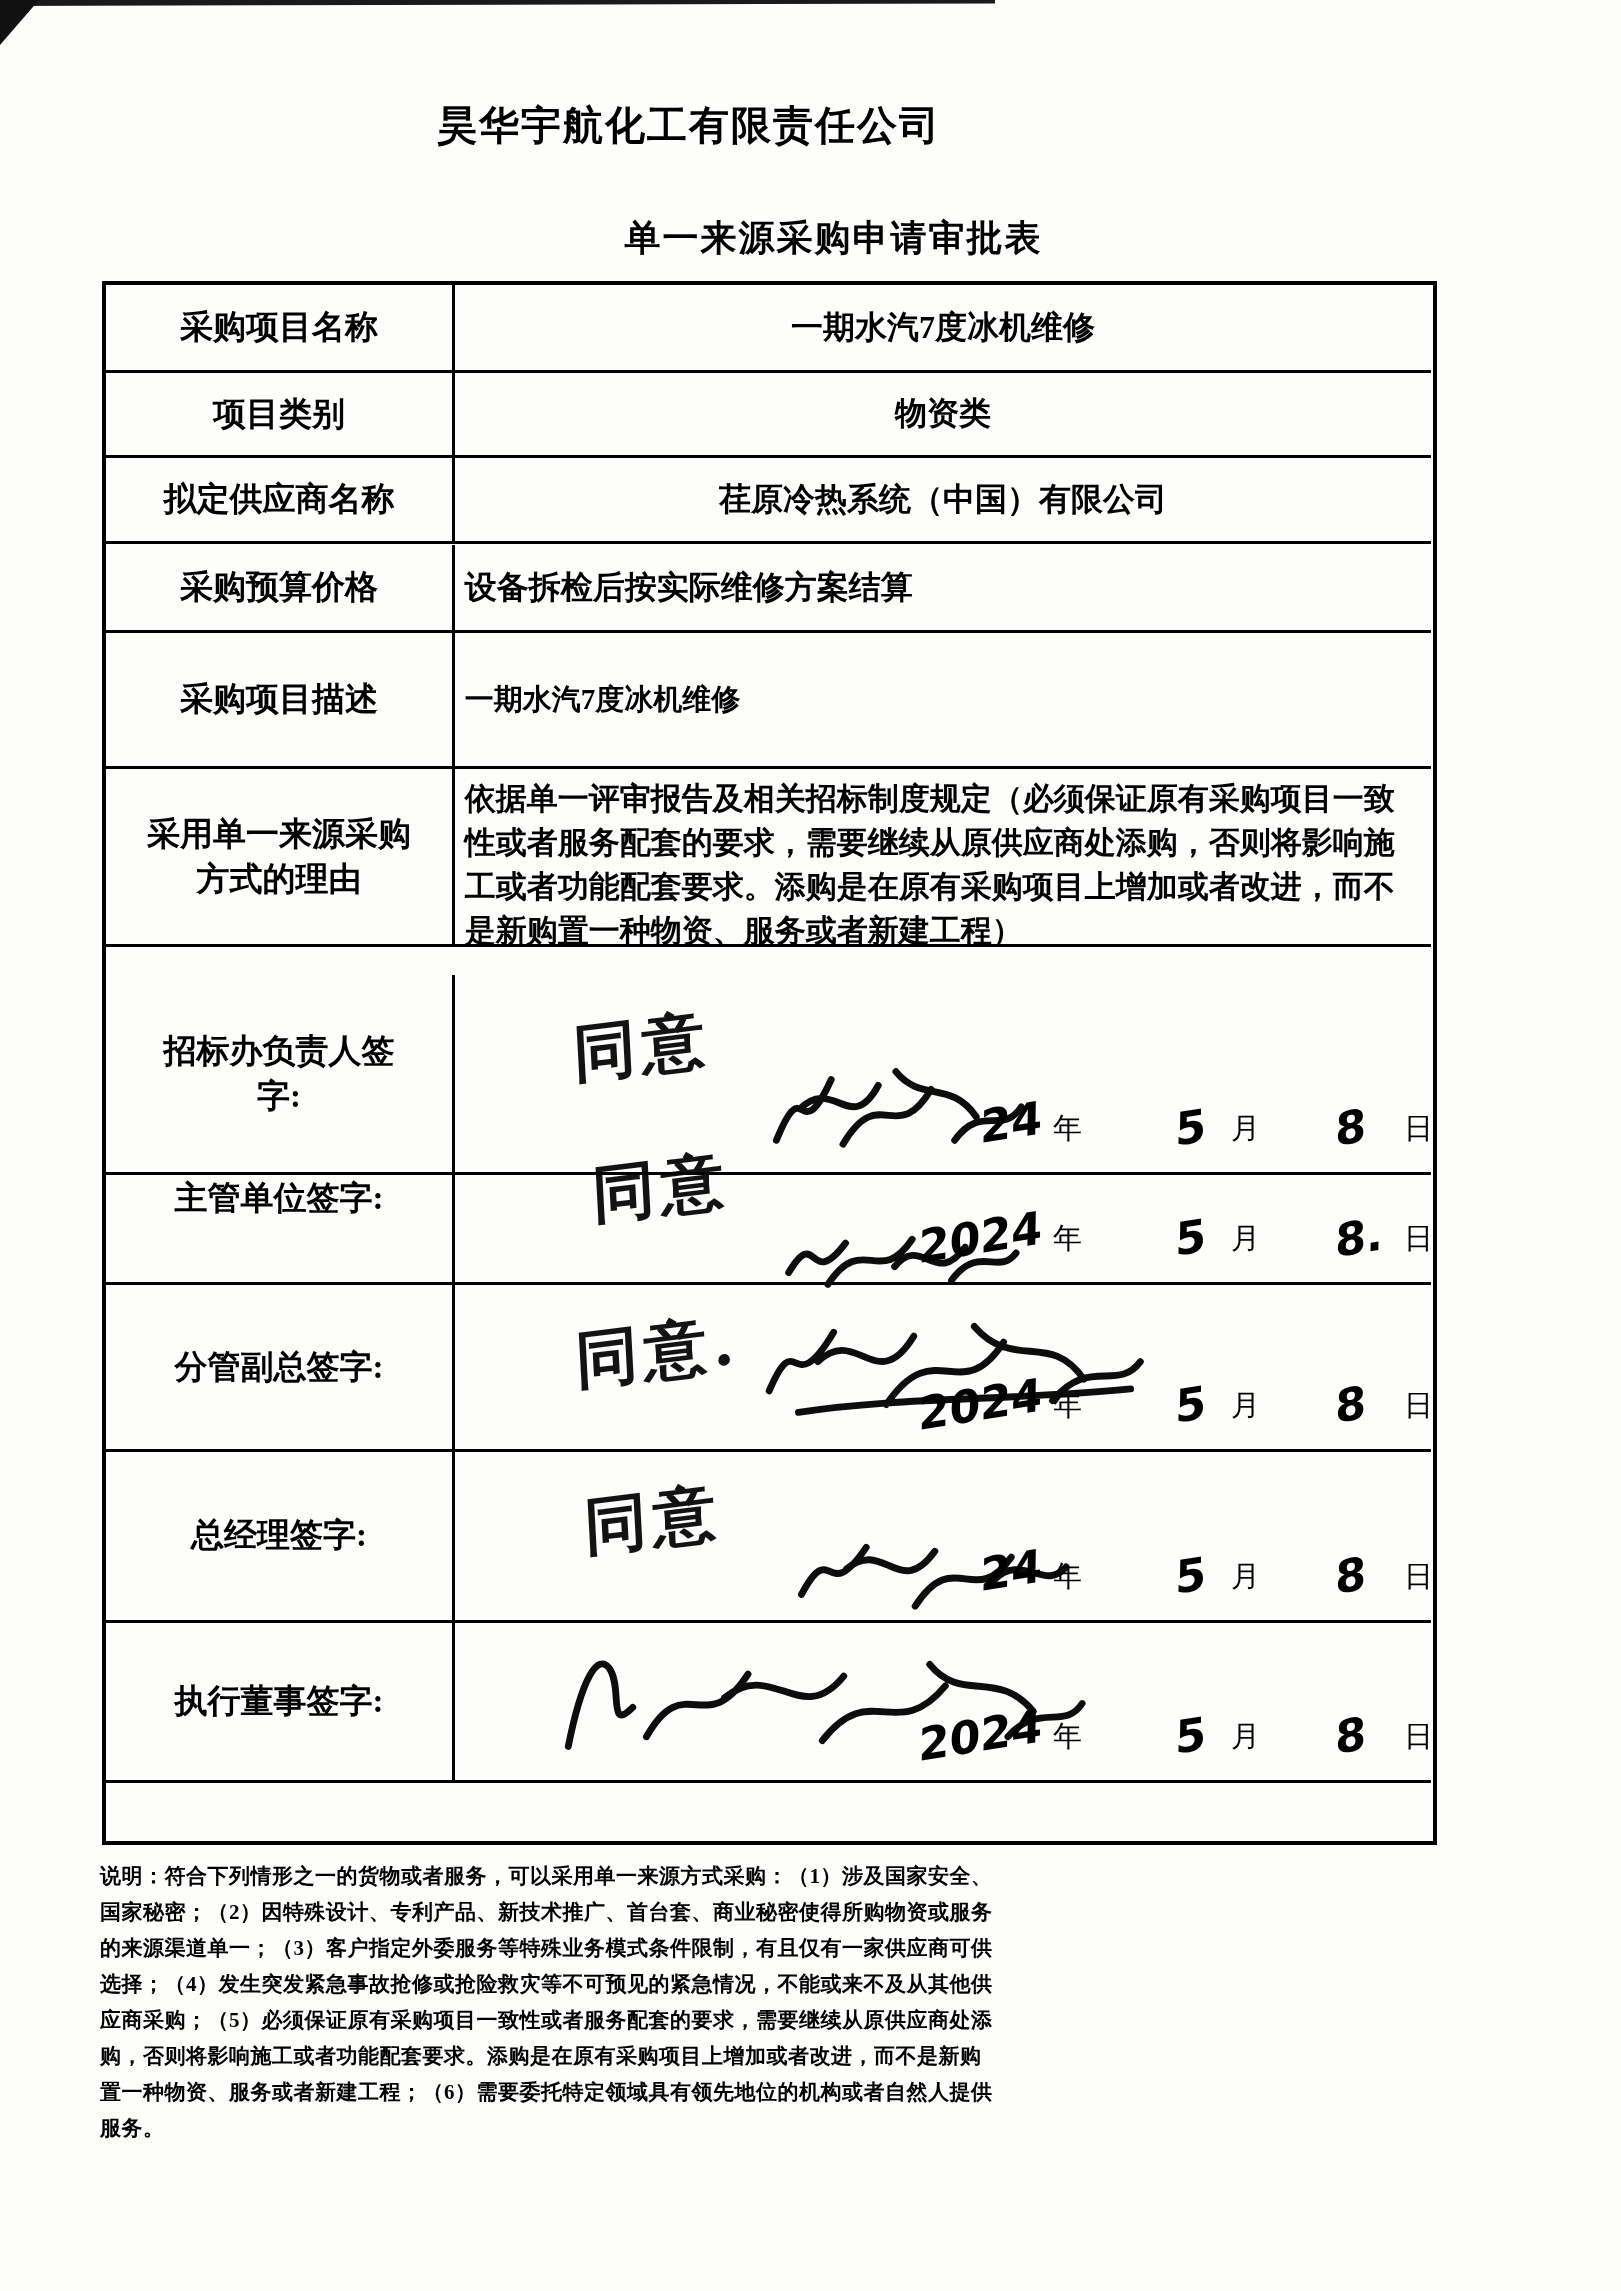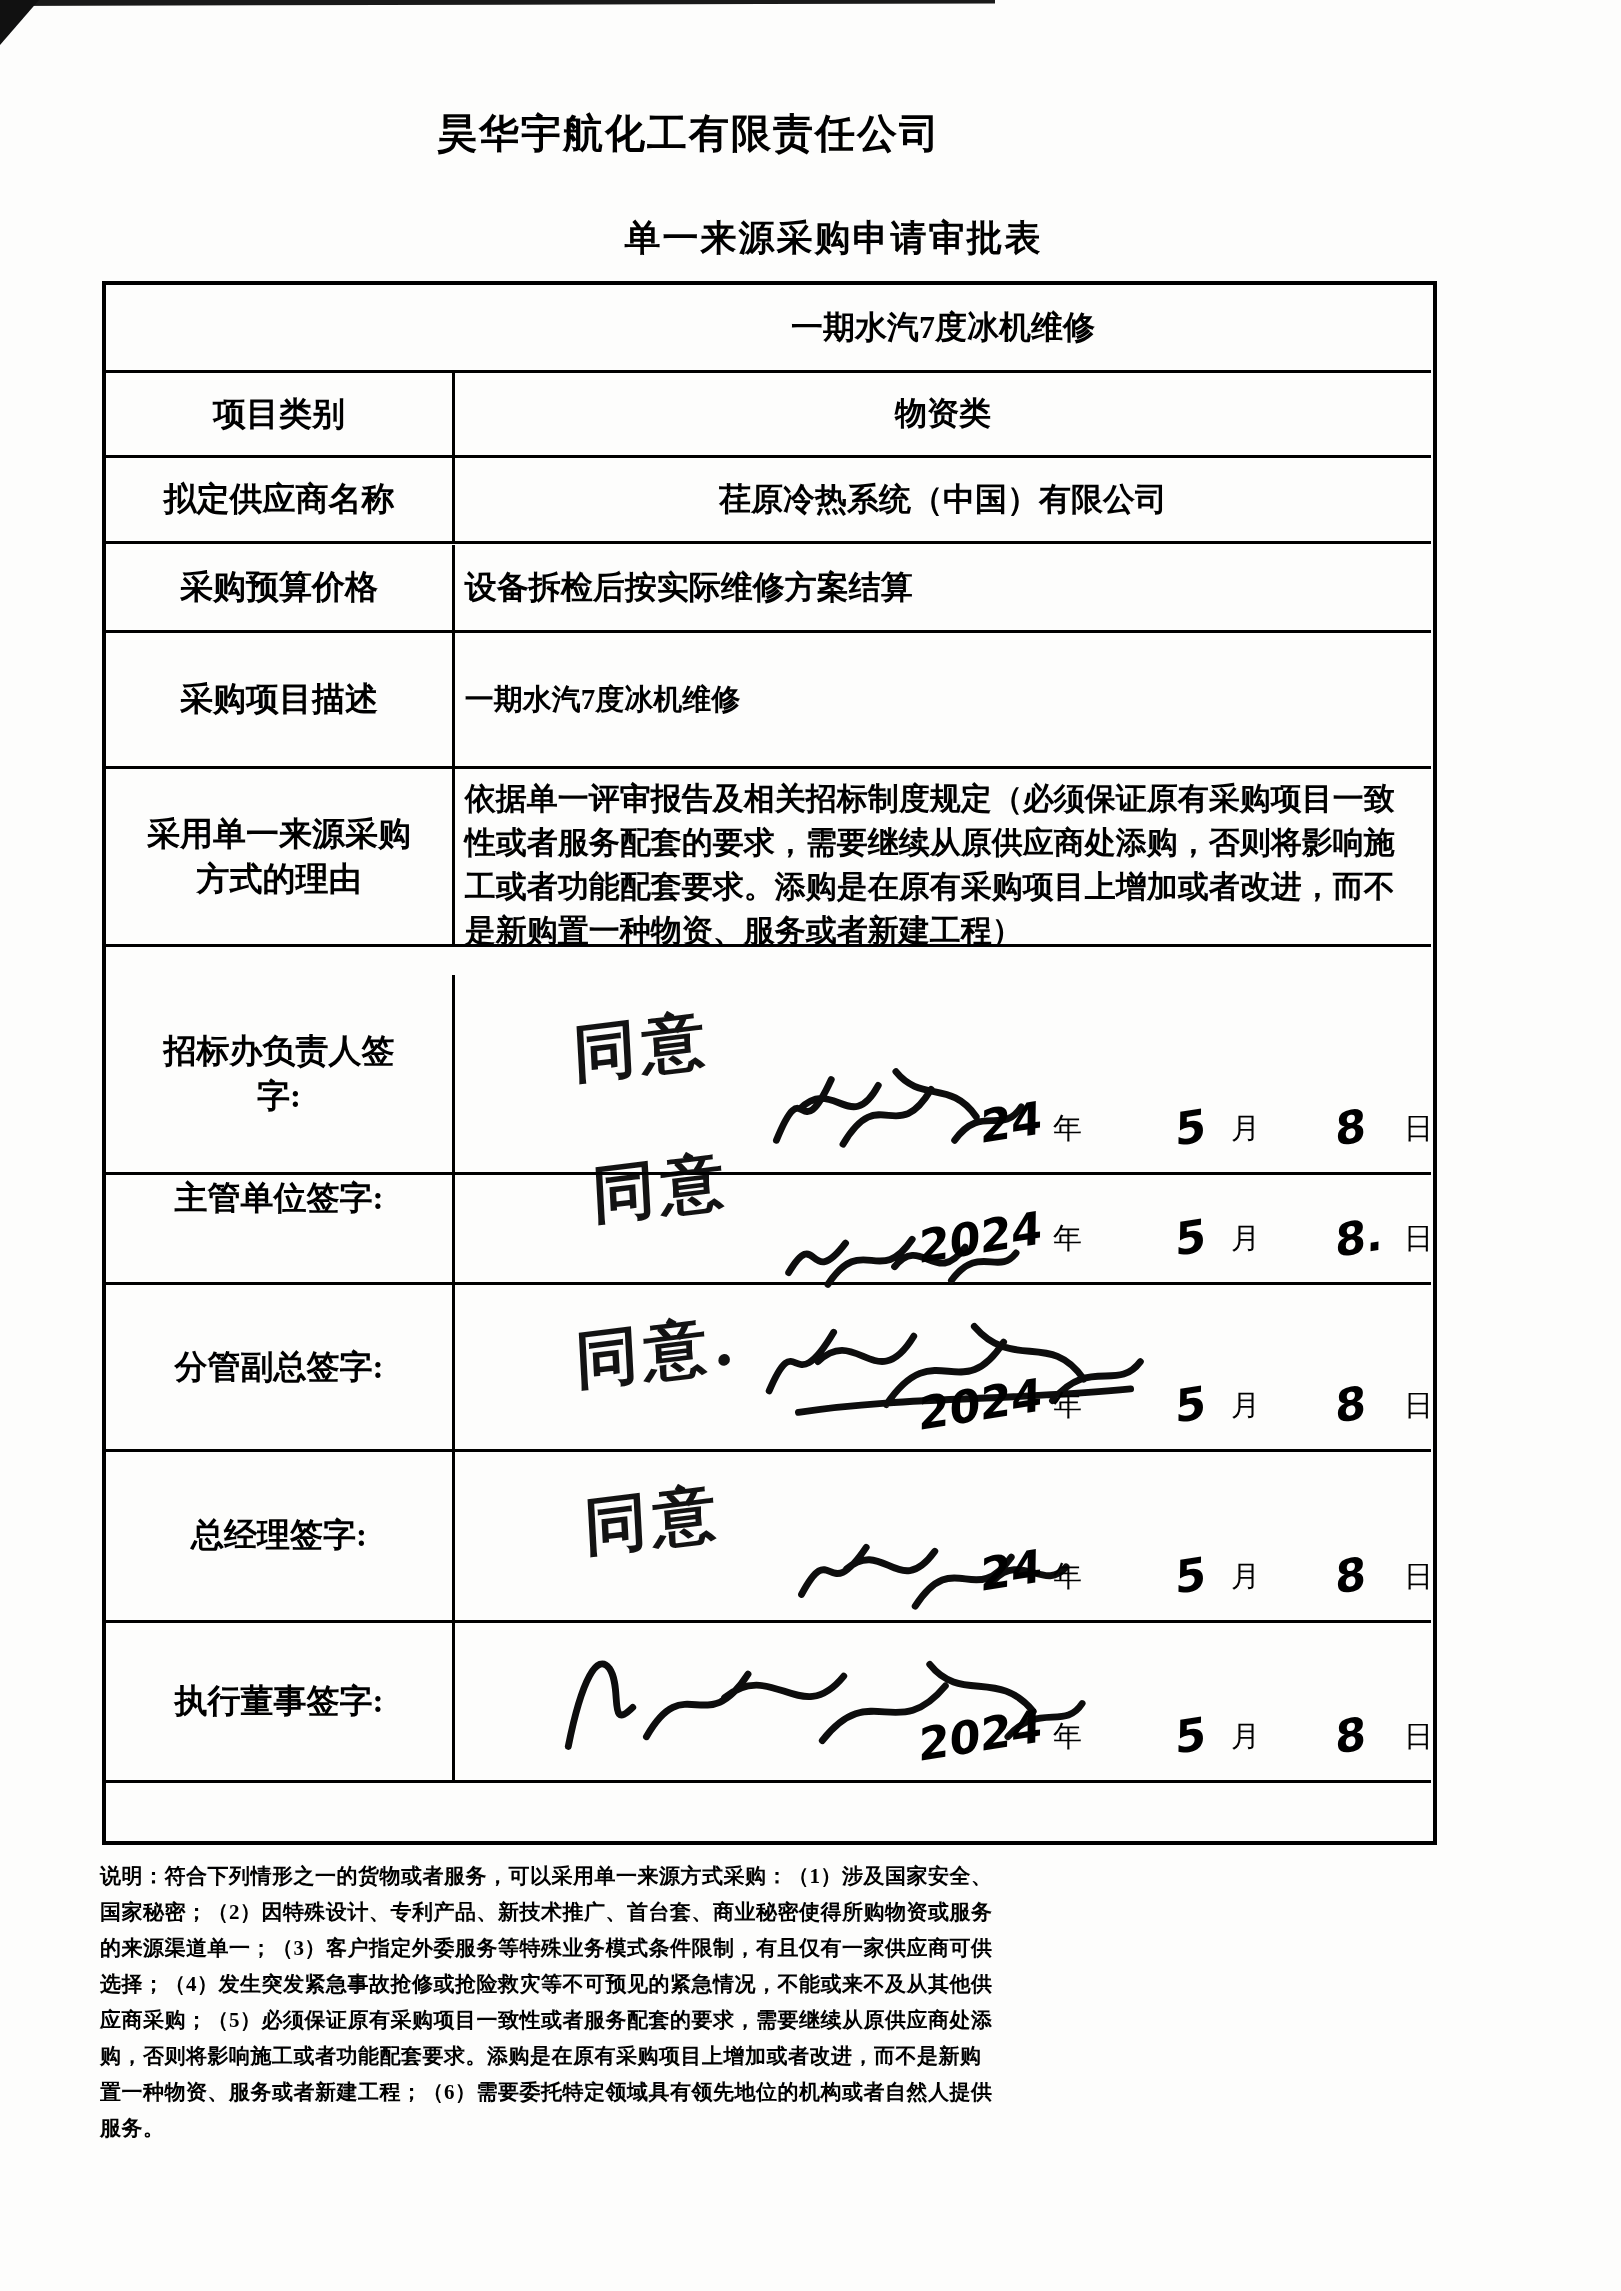--- a/index.html
+++ b/index.html
@@ -4,21 +4,21 @@
 <style>
   html,body{margin:0;padding:0;background:#e8e8e8;}
   .page{
     position:relative;width:1621px;height:2292px;background:#fdfdfc;
     font-family:"Liberation Serif", serif;color:#000;overflow:hidden;
   }
   
   .edge-top{position:absolute;left:0;top:0;width:995px;height:5.9px;background:#1a1a1a;transform:rotate(-0.15deg);transform-origin:left top;}
   .corner-mark{position:absolute;left:0;top:0;width:0;height:0;border-top:45px solid #111;border-right:39px solid transparent;}
   .title{
-    position:absolute;left:0;top:106px;width:1378px;text-align:center;
+    position:absolute;left:0;top:98px;width:1378px;text-align:center;
     font-size:40px;font-weight:bold;letter-spacing:2px;
   }
   .subtitle{
     position:absolute;left:0;top:214px;width:1621px;text-align:center;
     font-size:36px;font-weight:bold;letter-spacing:2px;padding-left:23px;
   }
   .form-table{
     position:absolute;left:102px;top:281px;width:1335px;height:1564px;
     border:4.9px solid #000;box-sizing:border-box;
   }
@@ -89,20 +89,21 @@
 
   <div class="edge-top"></div>
   <div class="corner-mark"></div>
 
   <div class="title">昊华宇航化工有限责任公司</div>
   <div class="subtitle">单一来源采购申请审批表</div>
 
   <div class="form-table">
 
     <div class="row" style="top:0;height:88px;">
+      <div class="cell label-cell">采购项目名称</div>
       <div class="cell value-cell value-center">一期水汽7度冰机维修</div>
     </div>
 
     <div class="row" style="top:88px;height:85px;">
       <div class="cell label-cell">项目类别</div>
       <div class="cell value-cell value-center">物资类</div>
     </div>
 
     <div class="row" style="top:173px;height:86px;">
       <div class="cell label-cell">拟定供应商名称</div>

